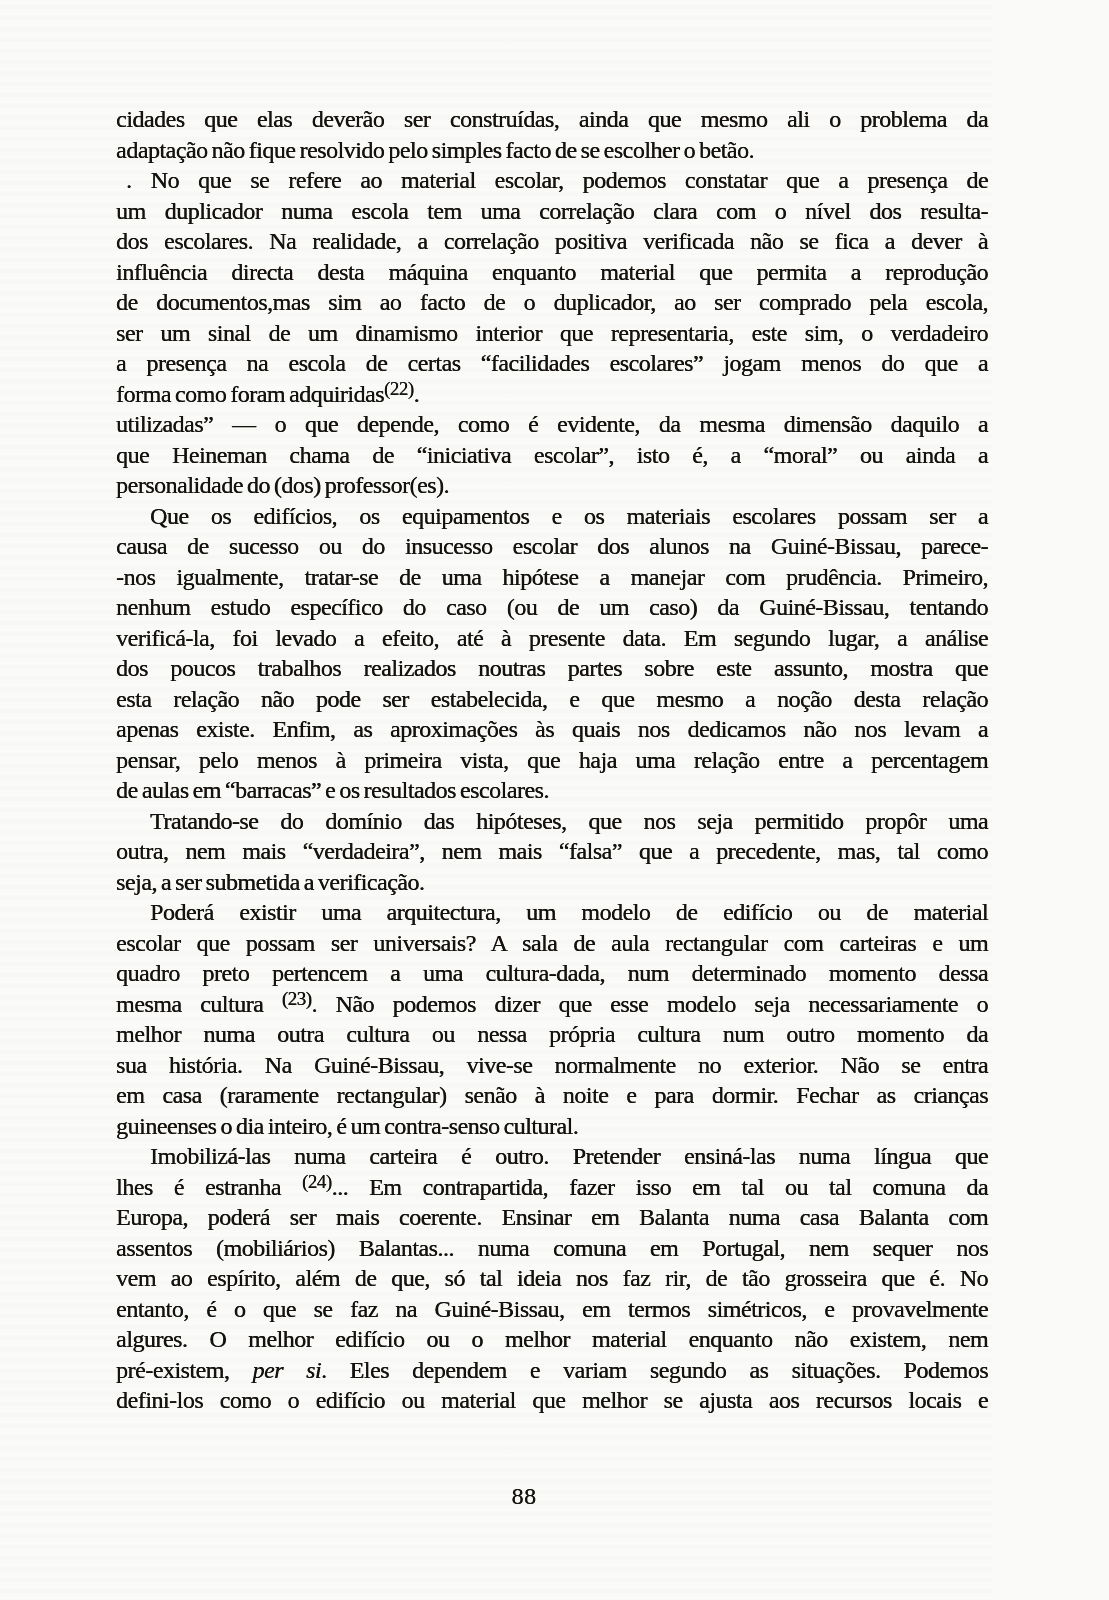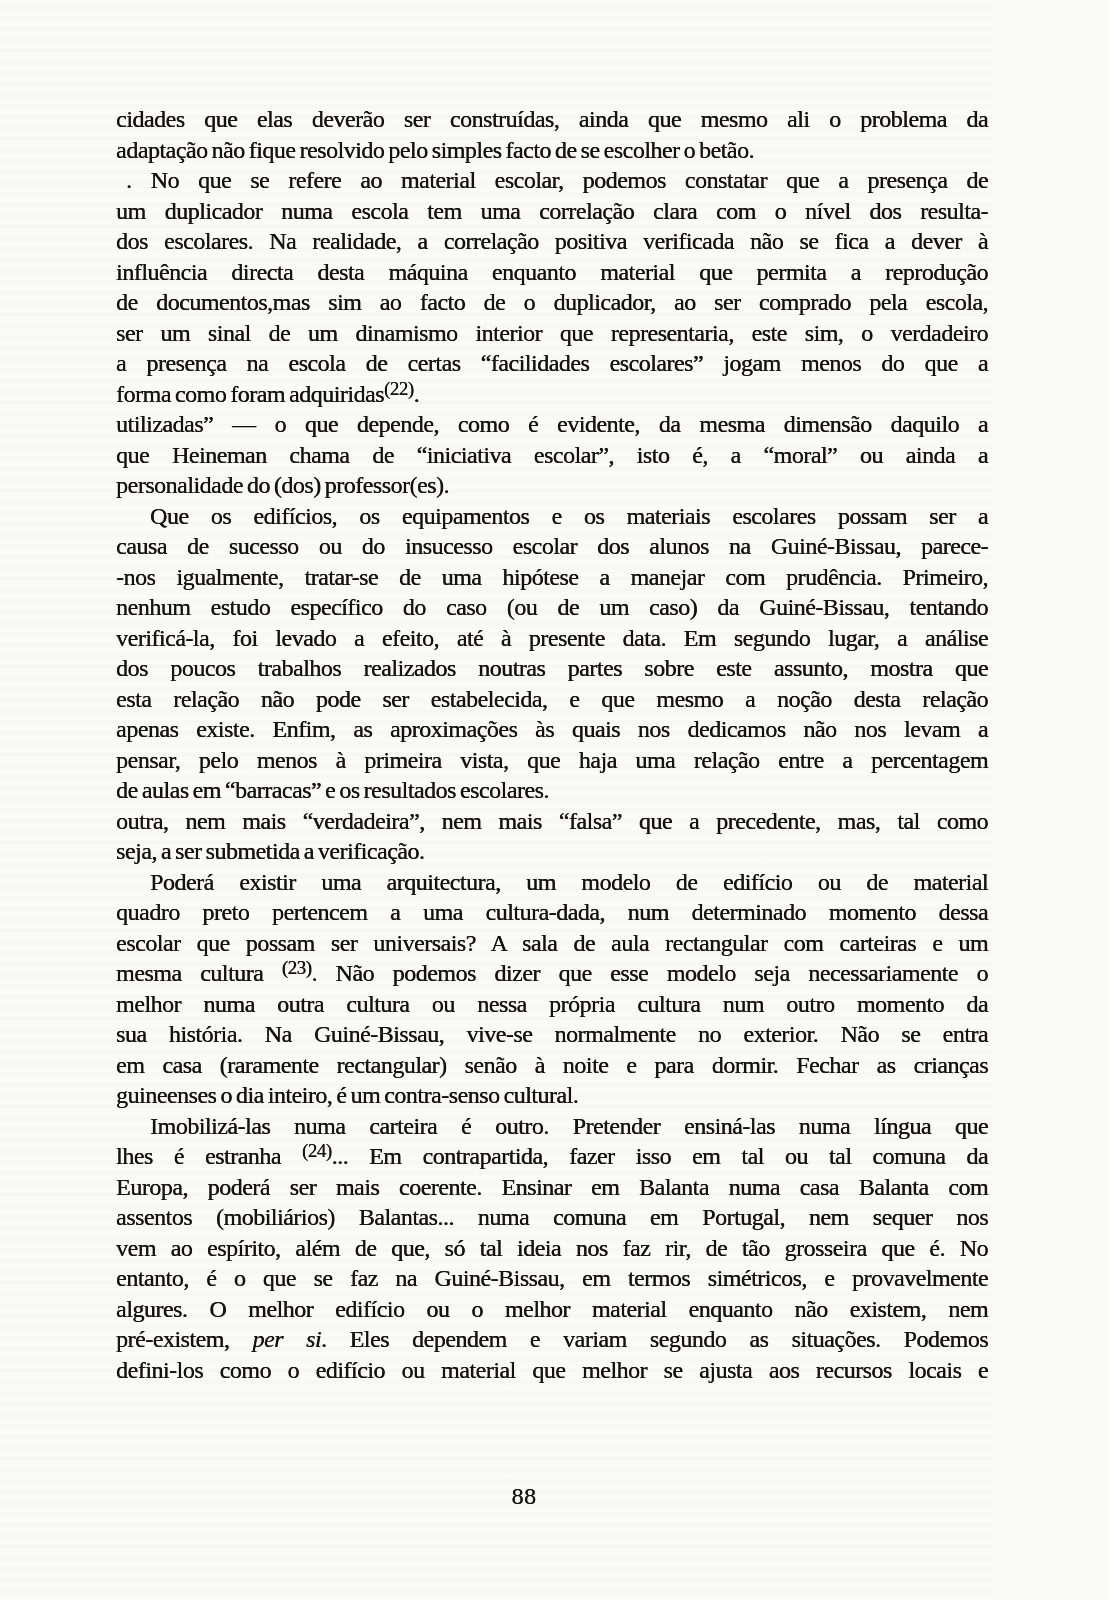--- a/index.html
+++ b/index.html
@@ -75,25 +75,26 @@
       <div class="line" style="text-indent: 34px;"><span>Que os edifícios, os equipamentos e os materiais escolares possam ser a</span></div>
       <div class="line"><span>causa de sucesso ou do insucesso escolar dos alunos na Guiné-Bissau, parece-</span></div>
       <div class="line"><span>-nos igualmente, tratar-se de uma hipótese a manejar com prudência. Primeiro,</span></div>
       <div class="line"><span>nenhum estudo específico do caso (ou de um caso) da Guiné-Bissau, tentando</span></div>
       <div class="line"><span>verificá-la, foi levado a efeito, até à presente data. Em segundo lugar, a análise</span></div>
       <div class="line"><span>dos poucos trabalhos realizados noutras partes sobre este assunto, mostra que</span></div>
       <div class="line"><span>esta relação não pode ser estabelecida, e que mesmo a noção desta relação</span></div>
       <div class="line"><span>apenas existe. Enfim, as aproximações às quais nos dedicamos não nos levam a</span></div>
       <div class="line"><span>pensar, pelo menos à primeira vista, que haja uma relação entre a percentagem</span></div>
       <div class="line end"><span>de aulas em “barracas” e os resultados escolares.</span></div>
+      <div class="line" style="text-indent: 34px;"><span>Tratando-se do domínio das hipóteses, que nos seja permitido propôr uma</span></div>
       <div class="line"><span>outra, nem mais “verdadeira”, nem mais “falsa” que a precedente, mas, tal como</span></div>
       <div class="line end"><span>seja, a ser submetida a verificação.</span></div>
       <div class="line" style="text-indent: 34px;"><span>Poderá existir uma arquitectura, um modelo de edifício ou de material</span></div>
+      <div class="line"><span>escolar que possam ser universais? A sala de aula rectangular com carteiras e um</span></div>
       <div class="line"><span>quadro preto pertencem a uma cultura-dada, num determinado momento dessa</span></div>
-      <div class="line"><span>escolar que possam ser universais? A sala de aula rectangular com carteiras e um</span></div>
       <div class="line"><span>mesma cultura </span><sup>(23)</sup><span>. Não podemos dizer que esse modelo seja necessariamente o</span></div>
       <div class="line"><span>melhor numa outra cultura ou nessa própria cultura num outro momento da</span></div>
       <div class="line"><span>sua história. Na Guiné-Bissau, vive-se normalmente no exterior. Não se entra</span></div>
       <div class="line"><span>em casa (raramente rectangular) senão à noite e para dormir. Fechar as crianças</span></div>
       <div class="line end"><span>guineenses o dia inteiro, é um contra-senso cultural.</span></div>
       <div class="line" style="text-indent: 34px;"><span>Imobilizá-las numa carteira é outro. Pretender ensiná-las numa língua que</span></div>
       <div class="line"><span>lhes é estranha </span><sup>(24)</sup><span>... Em contrapartida, fazer isso em tal ou tal comuna da</span></div>
       <div class="line"><span>Europa, poderá ser mais coerente. Ensinar em Balanta numa casa Balanta com</span></div>
       <div class="line"><span>assentos (mobiliários) Balantas... numa comuna em Portugal, nem sequer nos</span></div>
       <div class="line"><span>vem ao espírito, além de que, só tal ideia nos faz rir, de tão grosseira que é. No</span></div>

